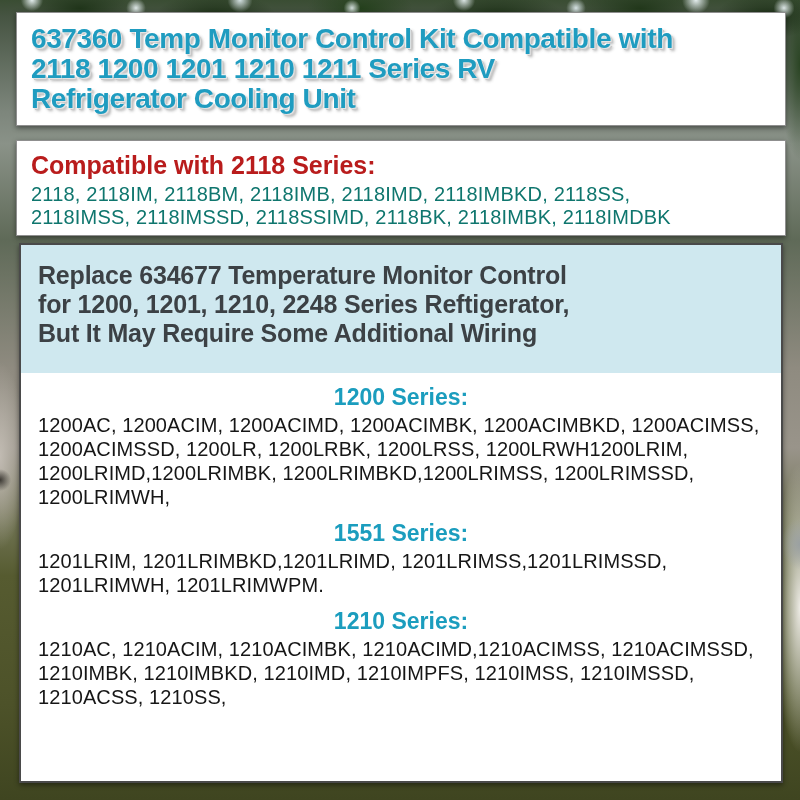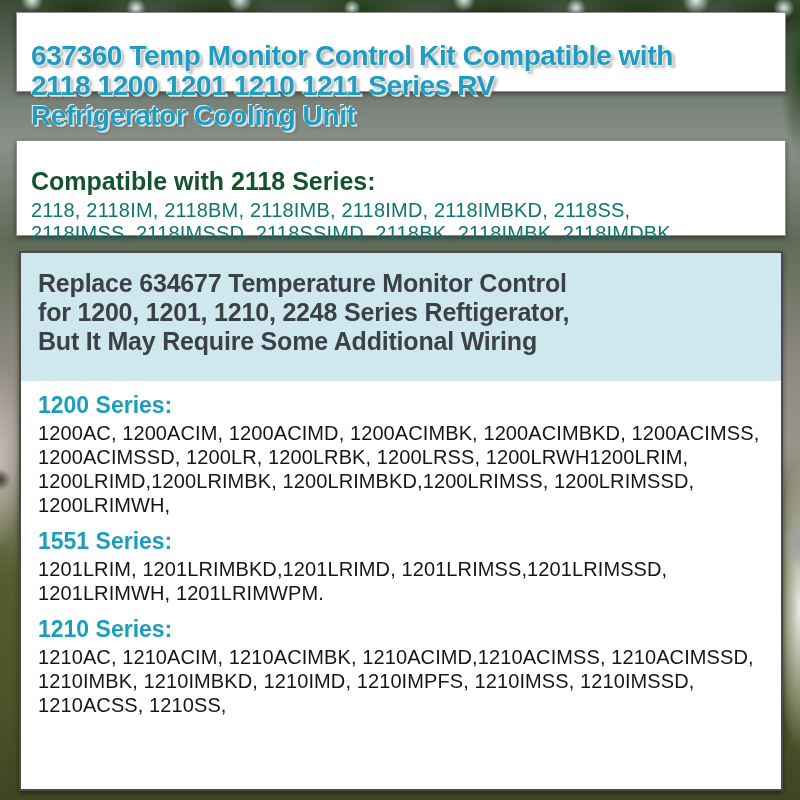--- a/index.html
+++ b/index.html
@@ -41,52 +41,52 @@
         #5f6a58 30%, #8f8b80 46%, #99948a 56%, #6e7150 66%,
         #565b30 72%, #4d5229 88%, #3f4520 100%);
   }
   
   .card{
     position:absolute;background:#fff;
     border:1px solid #8f8f8f;
     box-shadow:0 2px 5px rgba(0,0,0,.45);
     box-sizing:border-box;
   }
-  .card1{left:16px;top:12px;width:770px;height:80px;padding:28px 14px;}
+  .card1{left:16px;top:12px;width:770px;height:114px;padding:11px 14px;}
   .title-line{
     color:#1f9cc0;font-size:28px;font-weight:700;line-height:30px;
     letter-spacing:-0.4px;white-space:nowrap;
     text-shadow:-1px -1px 0 rgba(255,255,255,.85),
                  1px 1px 0 #e4e4e4, 2px 2px 0 #c9c9c9,
                  3px 3px 3px rgba(80,80,80,.45);
   }
   .card2{left:16px;top:140px;width:770px;height:96px;padding:10px 14px;}
   .compat-heading{
-    color:#14532d;font-size:25px;font-weight:700;line-height:28px;margin:16px 0 4px 0;
+    color:#b91c1c;font-size:25px;font-weight:700;line-height:28px;margin:0 0 4px 0;
   }
   .compat-line{
     color:#0f766e;font-size:20px;line-height:23px;white-space:nowrap;
     letter-spacing:0.2px;
   }
   .card3{
     left:19px;top:243px;width:764px;height:540px;padding:0;
     border:2px solid #4a4a4a;
-    margin-top:8px;
   }
   .band{
     background:#cfe8ef;height:112px;padding:16px 0 0 17px;box-sizing:content-box;
   }
   .note-line{
     color:#3c4145;font-size:25px;font-weight:700;line-height:29px;
     letter-spacing:-0.2px;white-space:nowrap;
   }
   .sections{padding:12px 17px 0 17px;}
   .series-heading{
     color:#1b9dbe;font-size:23px;font-weight:700;line-height:24px;
     margin:12px 0 4px 0;
+    text-align:center;
   }
   .series-heading.first{margin-top:0;}
   .series-line{
     color:#161616;font-size:20px;line-height:24px;white-space:nowrap;
     letter-spacing:0.1px;
   }
 </style>
 </head>
 <body>
 

